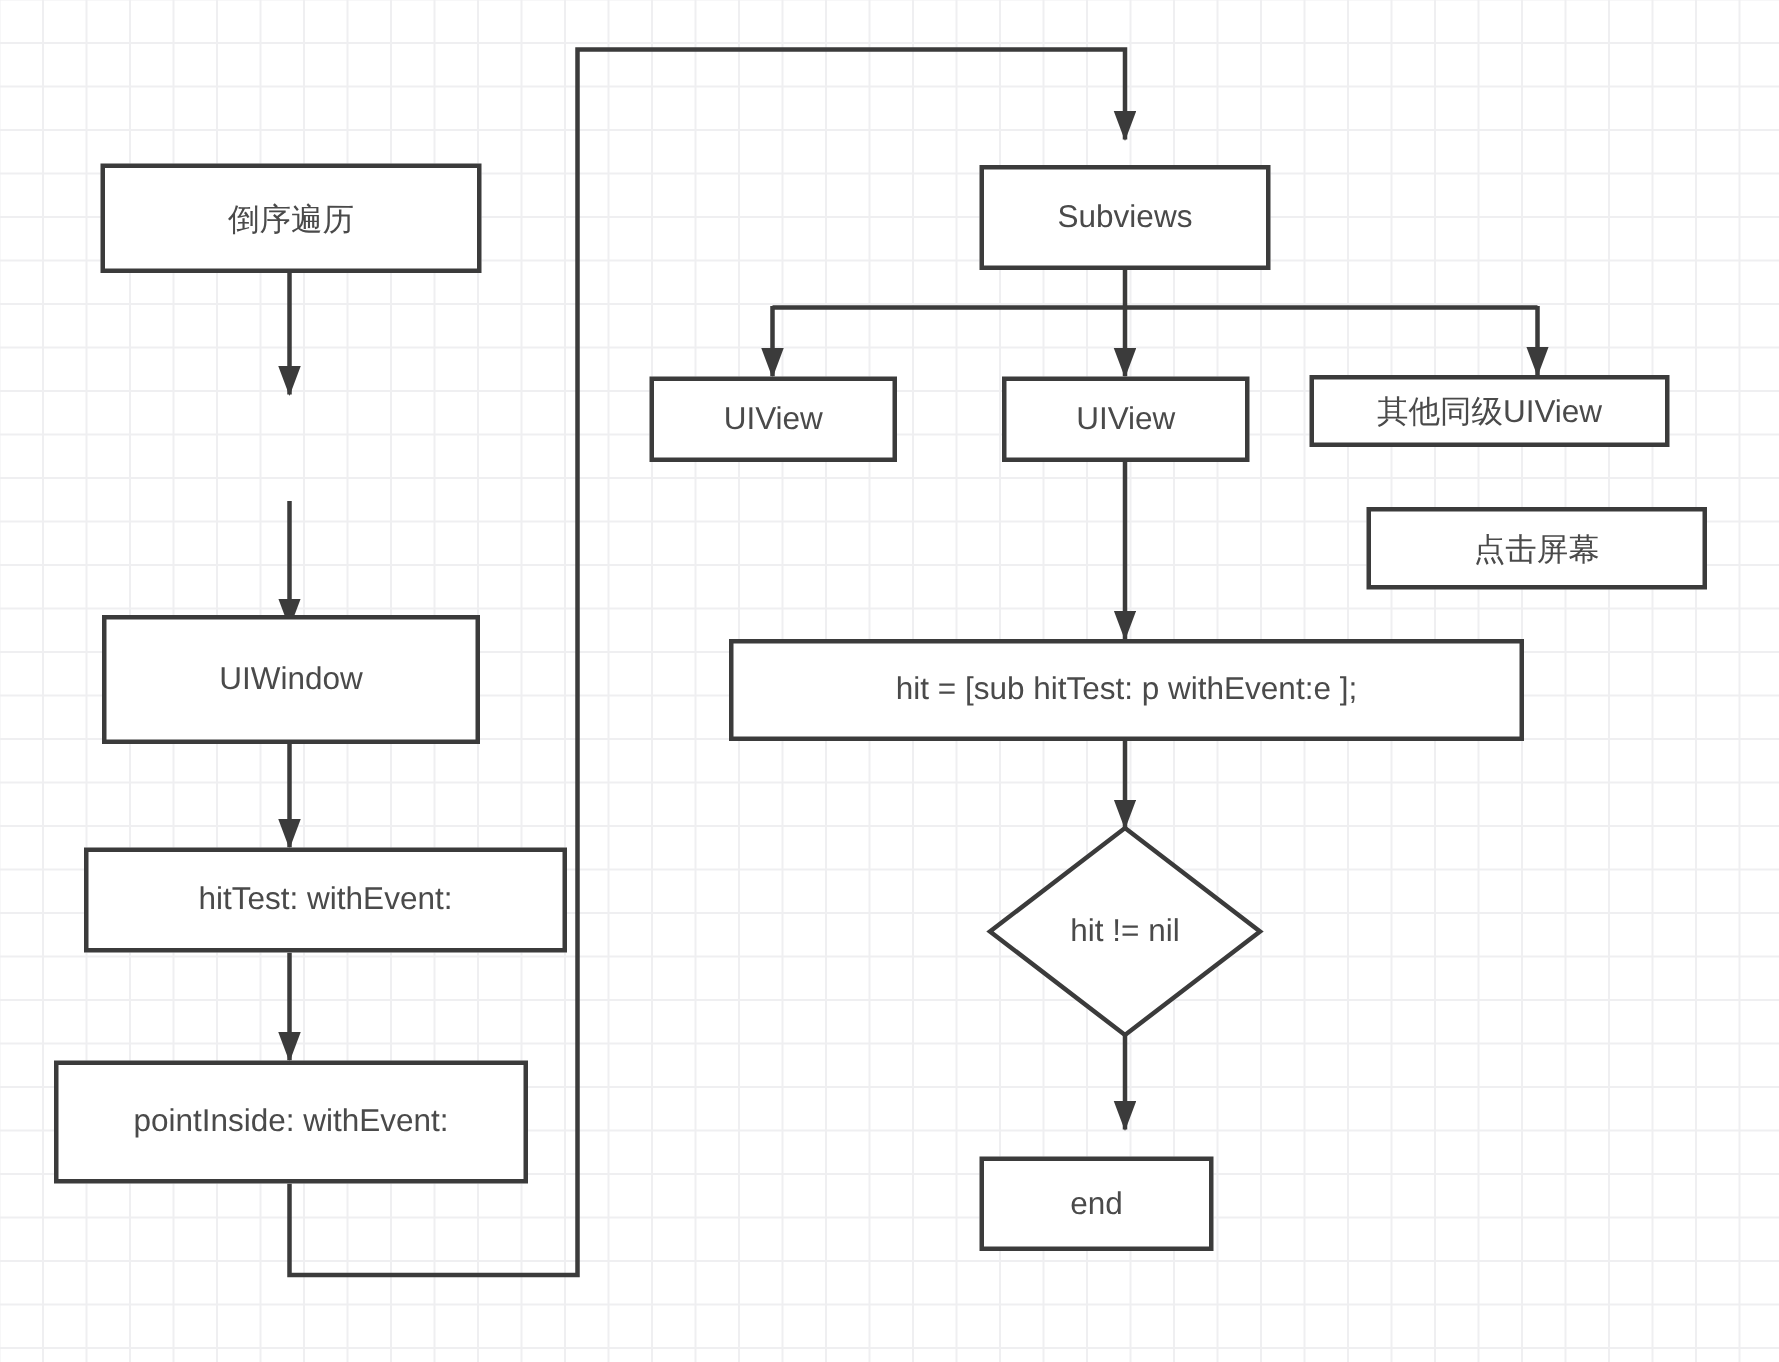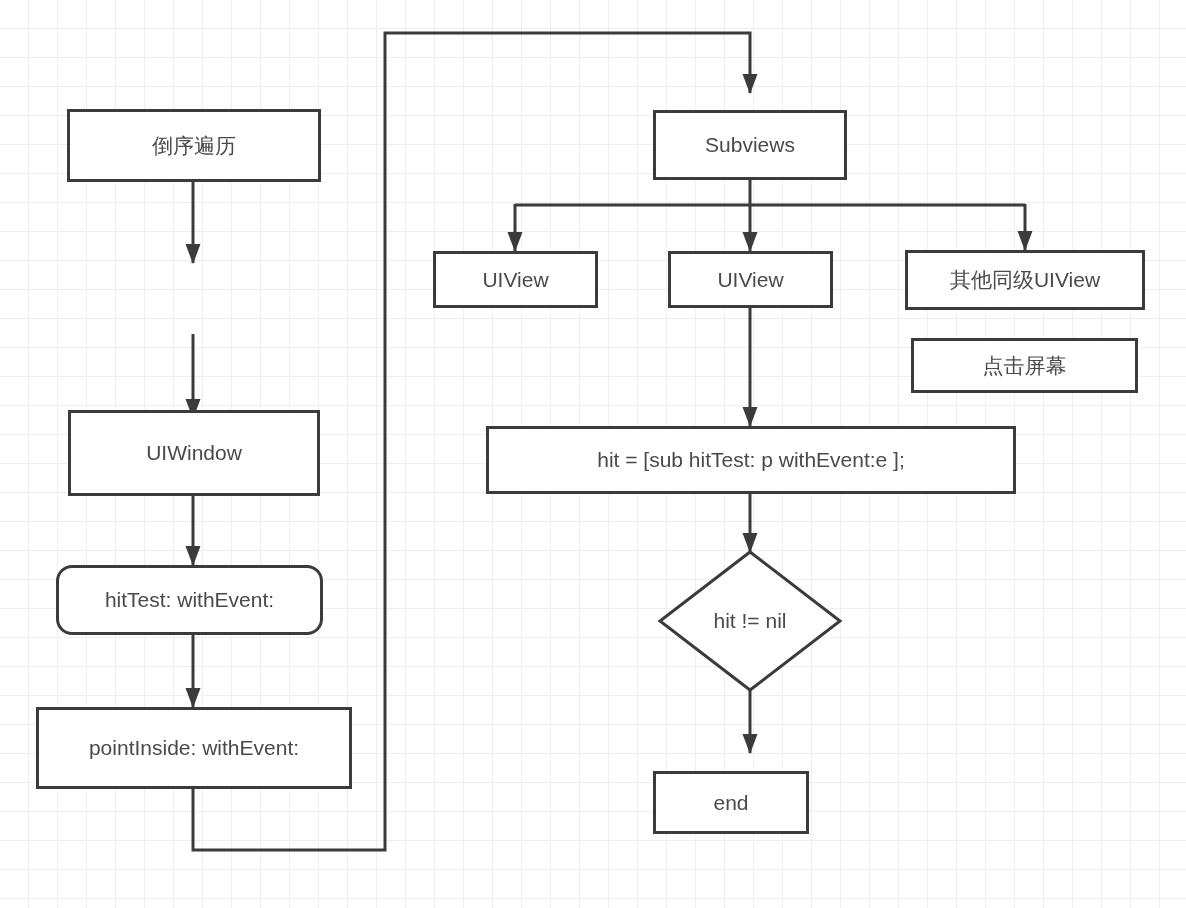--- a/index.html
+++ b/index.html
@@ -48,26 +48,26 @@
     display: flex;
     align-items: center;
     justify-content: center;
     z-index: 2;
     background: transparent;
   }
   
   .n-tap          { left: 67px;  top: 109px; width: 254px; height: 73px; }
   .n-uiapp        { left: 67px;  top: 263px; width: 254px; height: 71px; }
   .n-uiwindow     { left: 68px;  top: 410px; width: 252px; height: 86px; }
-  .n-hittest      { left: 56px;  top: 565px; width: 267px; height: 70px; border-radius: 16px; }
+  .n-hittest      { left: 56px;  top: 565px; width: 322px; height: 70px; }
   .n-pointinside  { left: 36px;  top: 707px; width: 316px; height: 82px; }
   .n-subviews     { left: 653px; top: 110px;  width: 194px; height: 70px; }
   .n-uiview-left  { left: 433px; top: 251px; width: 165px; height: 57px; }
   .n-uiview-mid   { left: 668px; top: 251px; width: 165px; height: 57px; }
-  .n-other-uiview { left: 905px; top: 250px; width: 240px; height: 60px; }
+  .n-other-uiview { left: 873px; top: 250px; width: 240px; height: 48px; }
   .n-reverse      { left: 911px; top: 338px; width: 227px; height: 55px; }
   .n-hitexpr      { left: 486px; top: 426px; width: 530px; height: 68px; }
   .n-end          { left: 653px; top: 771px; width: 156px; height: 63px; }
   .n-diamond-lbl  { left: 660px; top: 552px; width: 180px; height: 138px; }
 </style>
 </head>
 <body>
 
 <div id="canvas">
 

